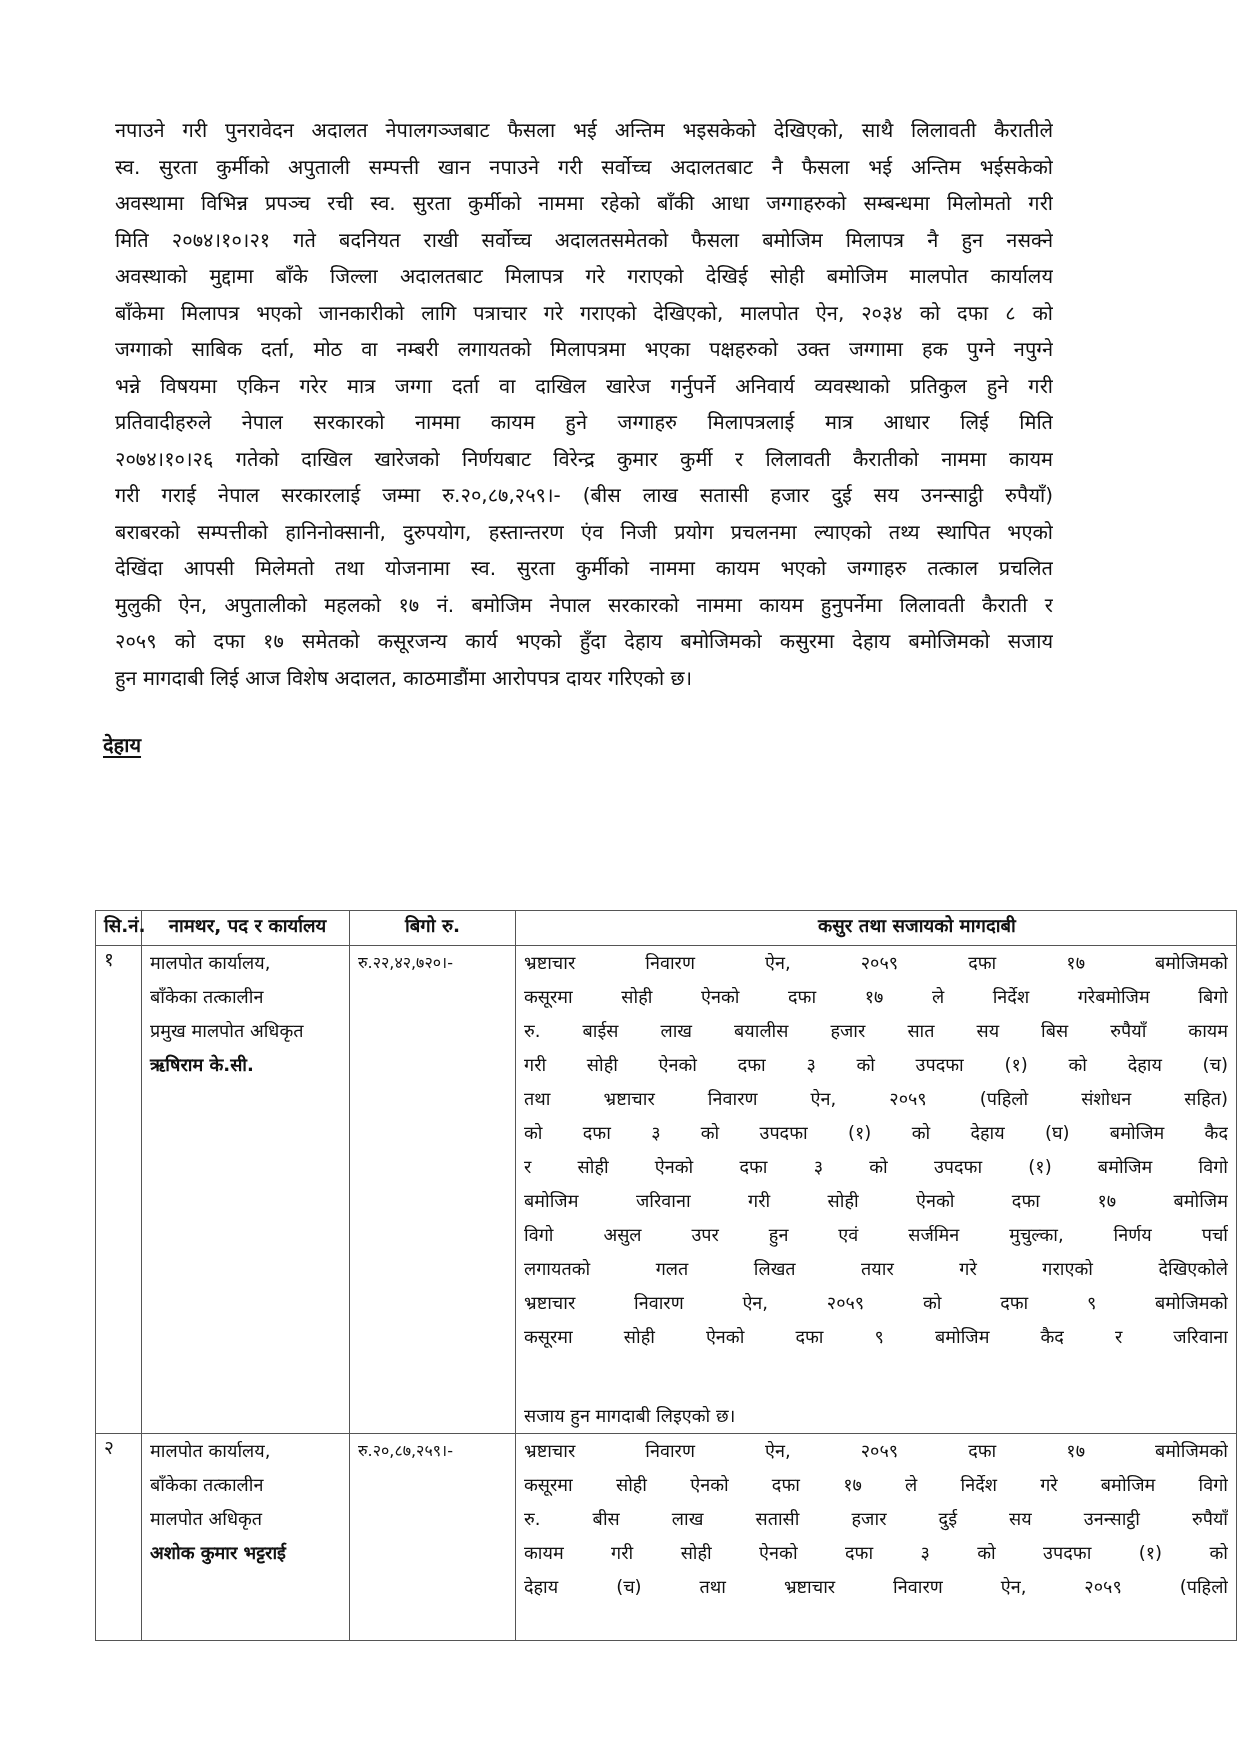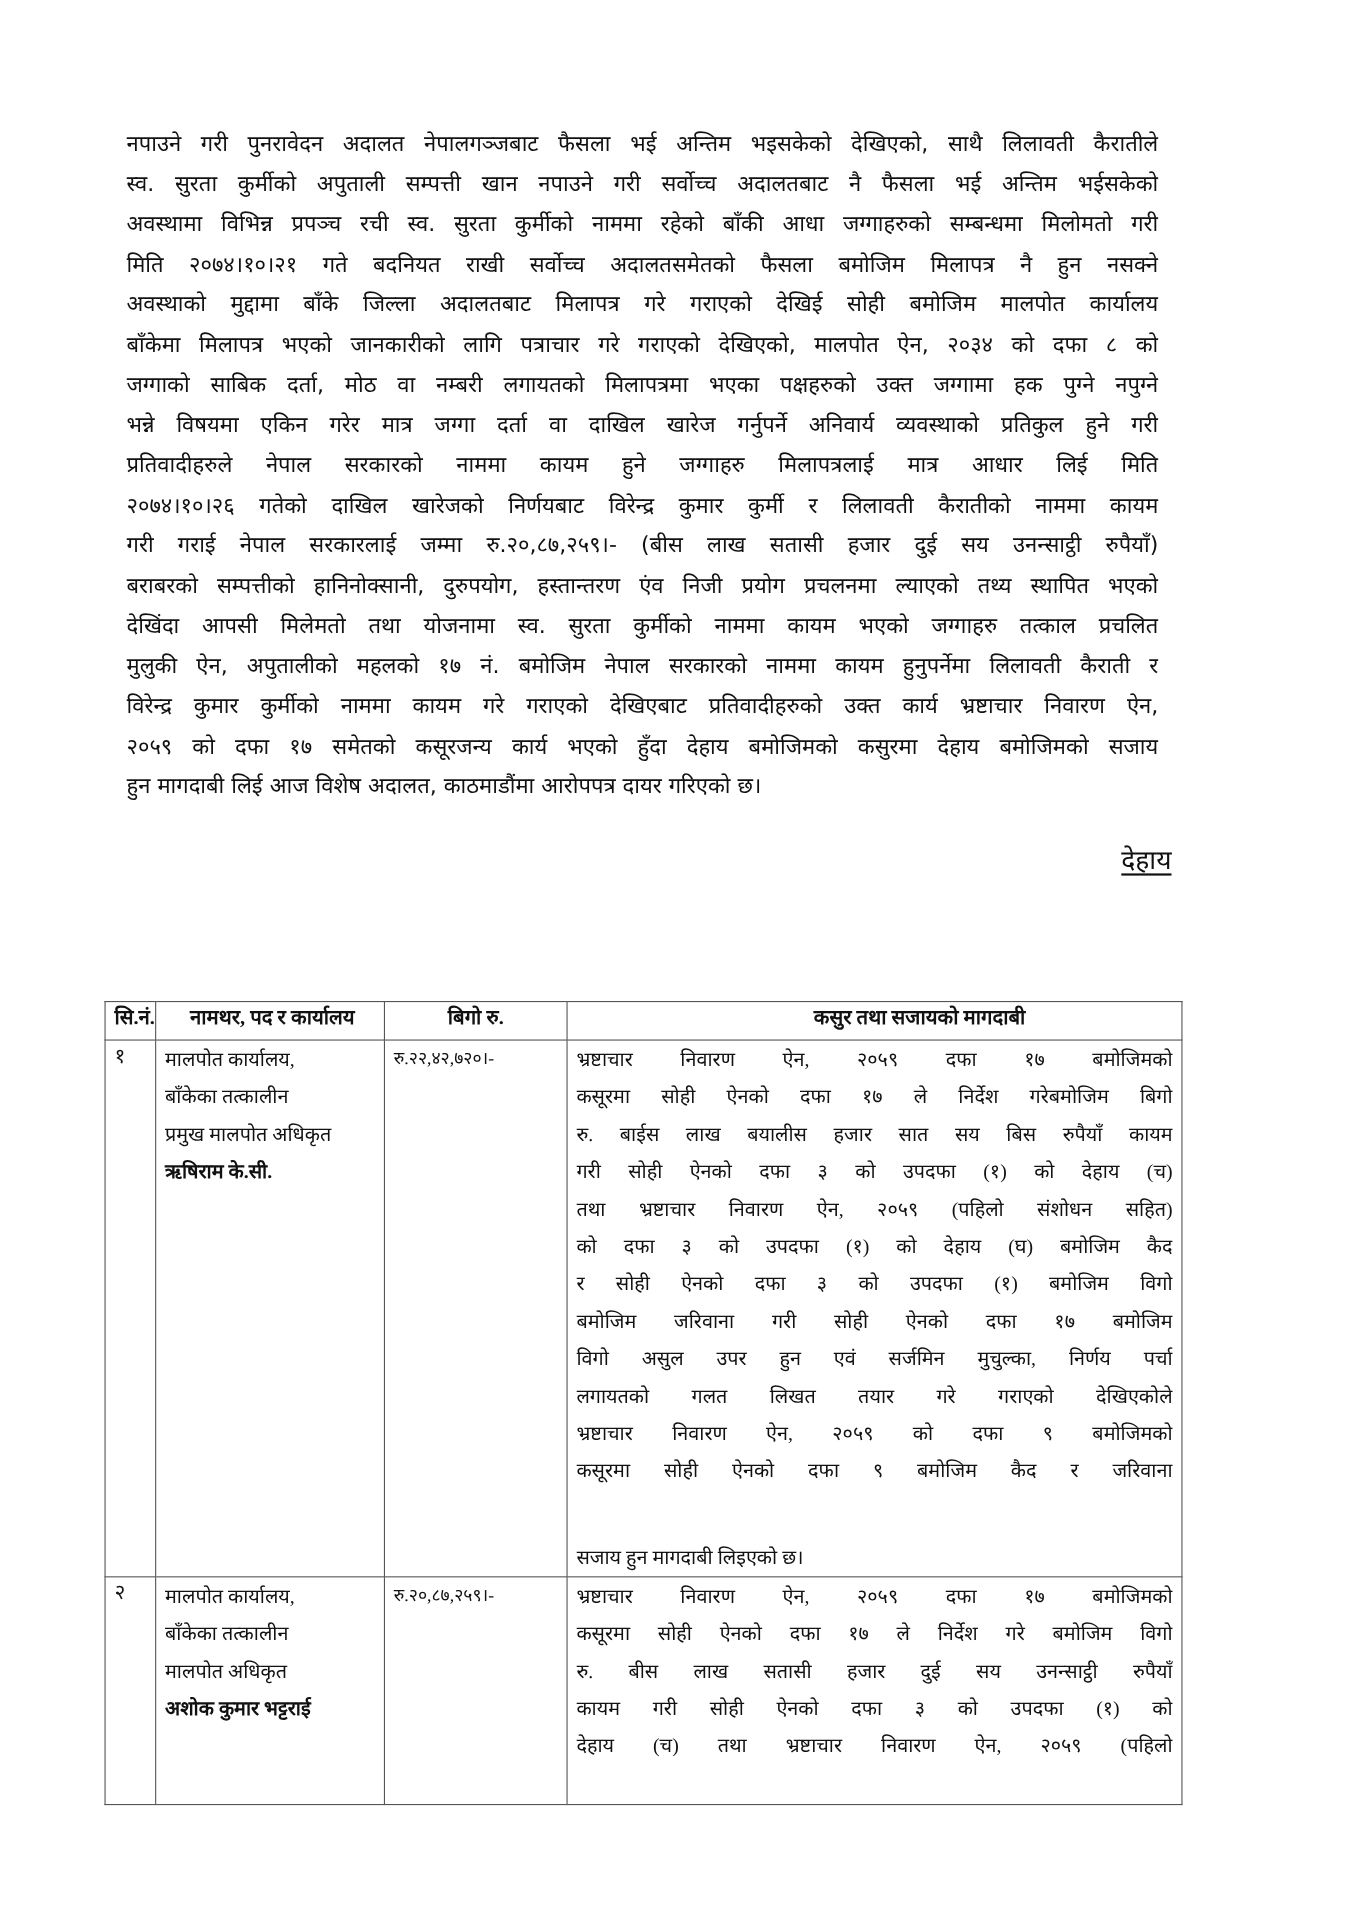--- a/index.html
+++ b/index.html
@@ -33,40 +33,39 @@
       display: block;
       text-align: justify;
       text-align-last: justify;
       white-space: nowrap;
       overflow: hidden;
     }
     .para .line.last {
       text-align-last: left;
     }
     .heading {
-      text-align: right;
+      text-align: left;
       margin-top: 36px;
-      font-weight: normal;
-      font-size: 24px;
+      font-weight: bold;
+      font-size: 20px;
       line-height: 26px;
       height: 26px;
     }
     .heading span {
       text-decoration: underline;
       text-underline-offset: 4px;
     }
     table.deh {
       position: absolute;
       left: -8px;
       top: 810px;
-      width: 980px;
+      width: 1142px;
       border-collapse: collapse;
       table-layout: fixed;
       font-size: 18px;
-      font-family: Liberation Serif, serif;
     }
     table.deh th, table.deh td {
       border: 1.5px solid #555555;
       vertical-align: top;
       padding: 0 8px;
     }
     table.deh th {
       font-weight: bold;
       font-size: 18.5px;
       height: 34px;
@@ -115,21 +114,20 @@
     <span class="line">अवस्थाको मुद्दामा बाँके जिल्ला अदालतबाट मिलापत्र गरे गराएको देखिई सोही बमोजिम मालपोत कार्यालय</span>
     <span class="line">बाँकेमा मिलापत्र भएको जानकारीको लागि पत्राचार गरे गराएको देखिएको, मालपोत ऐन, २०३४ को दफा ८ को</span>
     <span class="line">जग्गाको साबिक दर्ता, मोठ वा नम्बरी लगायतको मिलापत्रमा भएका पक्षहरुको उक्त जग्गामा हक पुग्ने नपुग्ने</span>
     <span class="line">भन्ने विषयमा एकिन गरेर मात्र जग्गा दर्ता वा दाखिल खारेज गर्नुपर्ने अनिवार्य व्यवस्थाको प्रतिकुल हुने गरी</span>
     <span class="line">प्रतिवादीहरुले नेपाल सरकारको नाममा कायम हुने जग्गाहरु मिलापत्रलाई मात्र आधार लिई मिति</span>
     <span class="line">२०७४।१०।२६ गतेको दाखिल खारेजको निर्णयबाट विरेन्द्र कुमार कुर्मी र लिलावती कैरातीको नाममा कायम</span>
     <span class="line">गरी गराई नेपाल सरकारलाई जम्मा रु.२०,८७,२५९।- (बीस लाख सतासी हजार दुई सय उनन्साट्ठी रुपैयाँ)</span>
     <span class="line">बराबरको सम्पत्तीको हानिनोक्सानी, दुरुपयोग, हस्तान्तरण एंव निजी प्रयोग प्रचलनमा ल्याएको तथ्य स्थापित भएको</span>
     <span class="line">देखिंदा आपसी मिलेमतो तथा योजनामा स्व. सुरता कुर्मीको नाममा कायम भएको जग्गाहरु तत्काल प्रचलित</span>
     <span class="line">मुलुकी ऐन, अपुतालीको महलको १७ नं. बमोजिम नेपाल सरकारको नाममा कायम हुनुपर्नेमा लिलावती कैराती र</span>
-    <span class="line">विरेन्द्र कुमार कुर्मीको नाममा कायम गरे गराएको देखिएबाट प्रतिवादीहरुको उक्त कार्य भ्रष्टाचार निवारण ऐन,</span>
     <span class="line">२०५९ को दफा १७ समेतको कसूरजन्य कार्य भएको हुँदा देहाय बमोजिमको कसुरमा देहाय बमोजिमको सजाय</span>
     <span class="line last">हुन मागदाबी लिई आज विशेष अदालत, काठमाडौंमा आरोपपत्र दायर गरिएको छ।</span>
   </p>
 
   <div class="heading">
     <span>देहाय</span>
   </div>
 
   <table class="deh">
     <colgroup>

